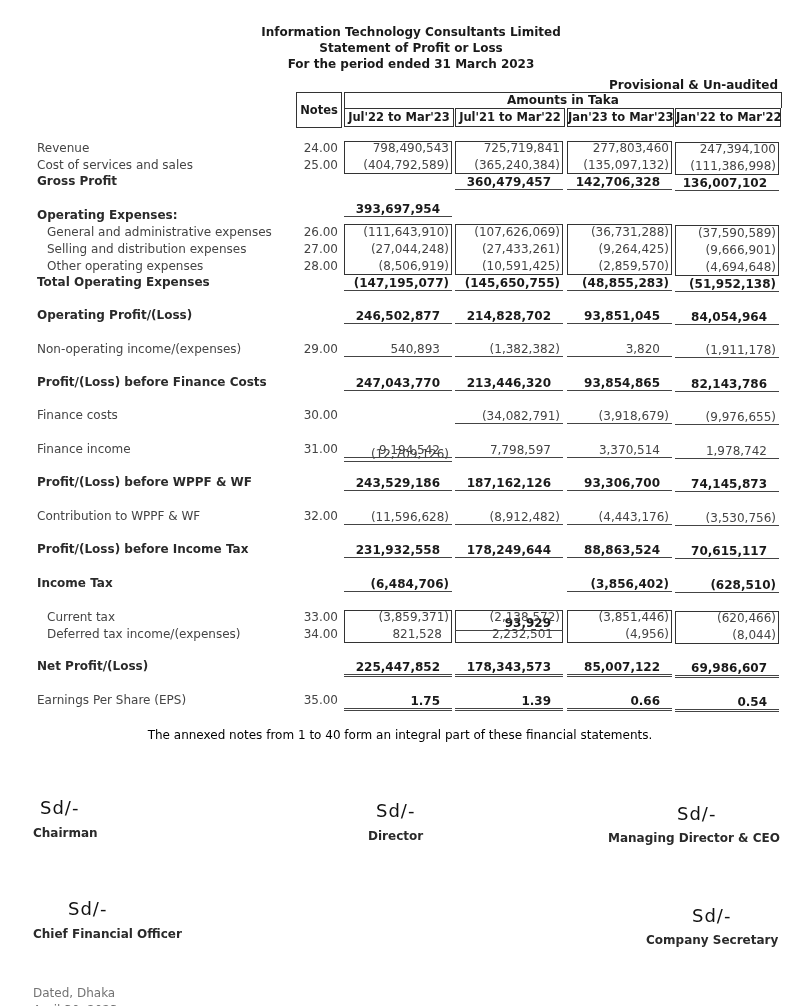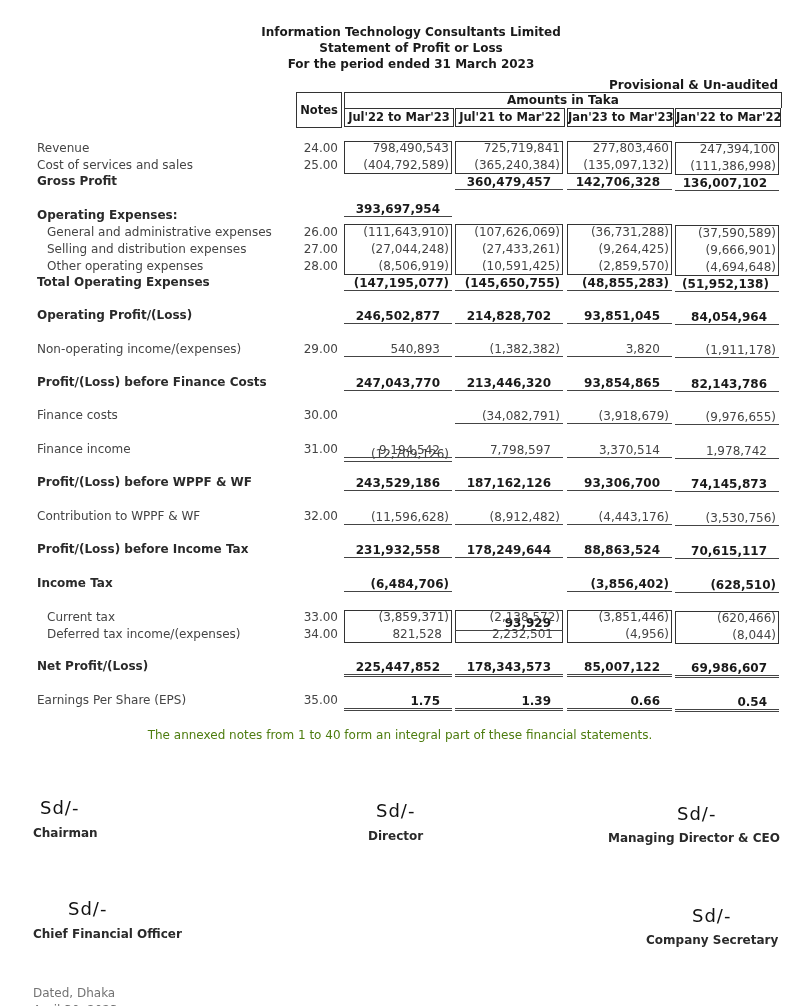--- a/index.html
+++ b/index.html
@@ -11,21 +11,21 @@
   .colhdr { position:absolute; top:108px; height:17px; border:1px solid #333; font-weight:bold; font-size:11.5px; text-align:center; line-height:17px; color:#1a1a1a; white-space:nowrap; }
   .lbl { position:absolute; left:37px; font-size:12px; color:#444; white-space:nowrap; }
   .lbl.b { font-weight:bold; color:#2a2a2a; }
   .lbl.ind { left:47px; }
   .note { position:absolute; left:300px; width:38px; text-align:right; font-size:12px; color:#444; }
   .val { position:absolute; text-align:right; font-size:12px; color:#444; white-space:nowrap; padding-right:3px; box-sizing:border-box; }
   .val.b { font-weight:bold; color:#1a1a1a; }
   .ul { border-bottom:1px solid #444; }
   .dul { border-bottom:3px double #444; }
   .box { position:absolute; border:1px solid #333; box-sizing:border-box; }
-  .footer { position:absolute; top:728px; left:0; width:800px; text-align:center; font-size:12px; color:#4d7c0f; }
+  .footer { position:absolute; top:728px; left:0; width:800px; text-align:center; font-size:12px; color:#000000; }
   .sig { position:absolute; font-family:"DejaVu Sans", sans-serif; font-size:18px; color:#111; letter-spacing:1px; }
   .role { position:absolute; font-weight:bold; font-size:12px; color:#2a2a2a; white-space:nowrap; }
   .plain { position:absolute; font-size:12px; color:#737373; white-space:nowrap;margin-top:42px; }
 </style>
 </head>
 <body>
 
 <div class="hdr" style="top:25px;left:0;width:800px;padding-left:22px;box-sizing:border-box;">Information Technology Consultants Limited</div>
 <div class="hdr" style="top:41px;padding-left:22px;box-sizing:border-box;">Statement of Profit or Loss</div>
 <div class="hdr" style="top:57px;padding-left:22px;box-sizing:border-box;">For the period ended 31 March 2023</div>
@@ -93,21 +93,21 @@
 <div class="note" style="top:259px;">28.00</div>
 <div class="val" style="left:344px;width:108px;top:259px;">(8,506,919)</div>
 <div class="val" style="left:455px;width:108px;top:259px;">(10,591,425)</div>
 <div class="val" style="left:567px;width:105px;top:259px;">(2,859,570)</div>
 <div class="val" style="left:675px;width:104px;top:260px;">(4,694,648)</div>
 
 <div class="lbl b" style="top:275px;">Total Operating Expenses</div>
 <div class="val b ul" style="left:344px;width:108px;top:276px;">(147,195,077)</div>
 <div class="val b ul" style="left:455px;width:108px;top:276px;">(145,650,755)</div>
 <div class="val b ul" style="left:567px;width:105px;top:276px;">(48,855,283)</div>
-<div class="val b ul" style="left:675px;width:104px;top:277px;text-align:center;">(51,952,138)</div>
+<div class="val b ul" style="left:675px;width:104px;top:277px;">(51,952,138)</div>
 
 <div class="lbl b" style="top:308px;">Operating Profit/(Loss)</div>
 <div class="val b ul" style="left:344px;width:108px;top:309px;padding-right:12px;">246,502,877</div>
 <div class="val b ul" style="left:455px;width:108px;top:309px;padding-right:12px;">214,828,702</div>
 <div class="val b ul" style="left:567px;width:105px;top:309px;padding-right:12px;">93,851,045</div>
 <div class="val b ul" style="left:675px;width:104px;top:310px;padding-right:12px;">84,054,964</div>
 
 <div class="lbl" style="top:342px;">Non-operating income/(expenses)</div>
 <div class="note" style="top:342px;">29.00</div>
 <div class="val ul" style="left:344px;width:108px;top:342px;padding-right:12px;">540,893</div>

